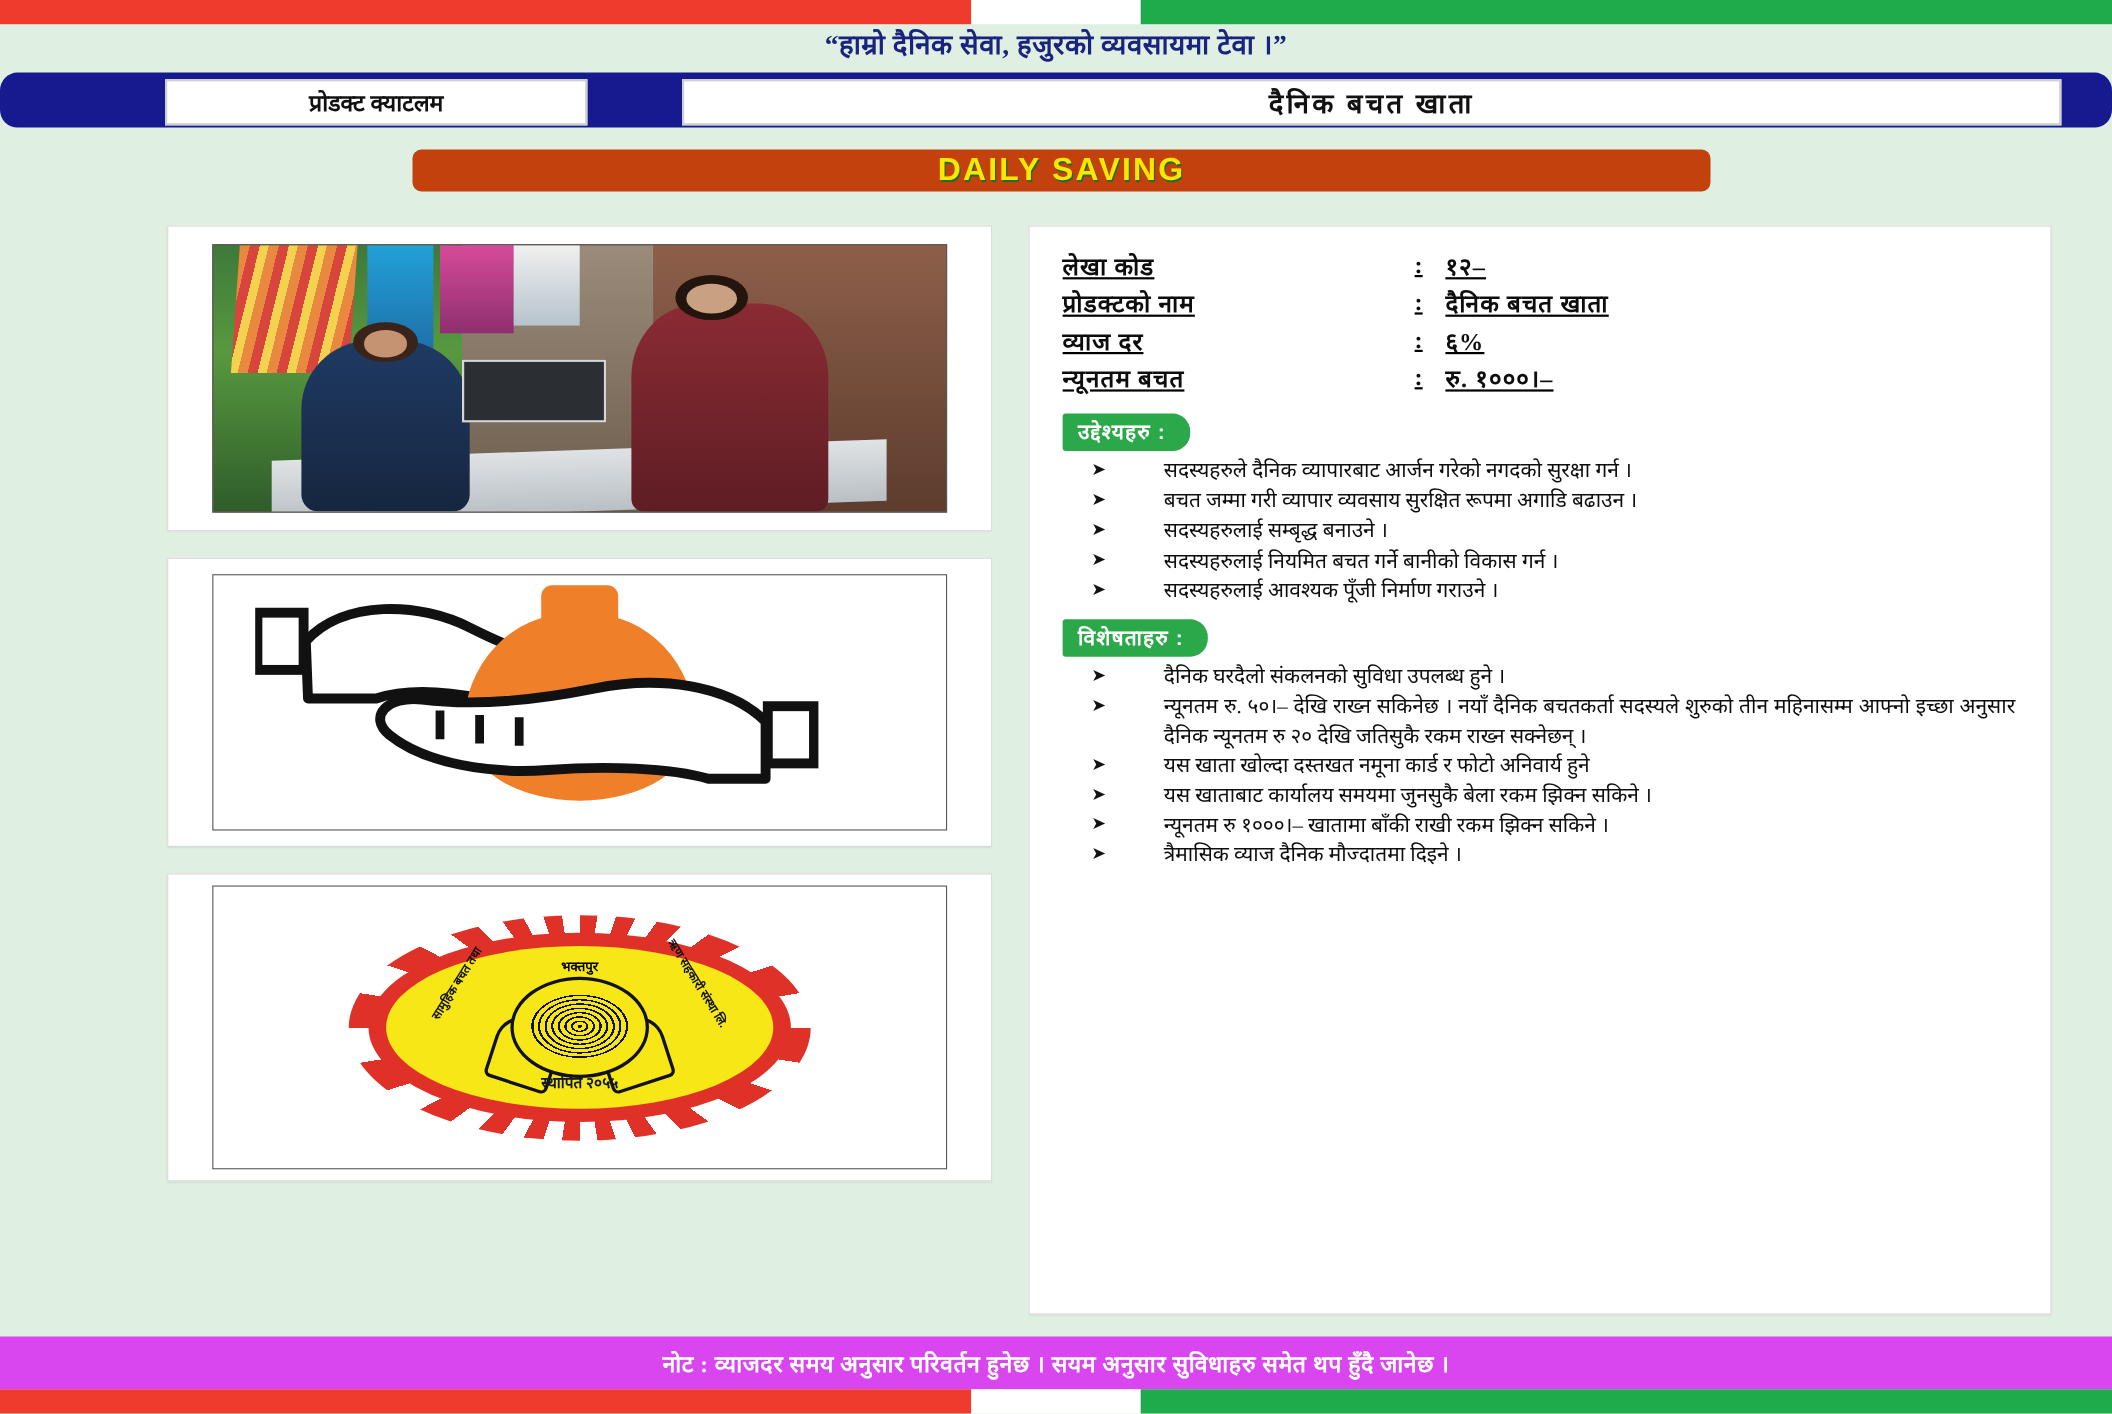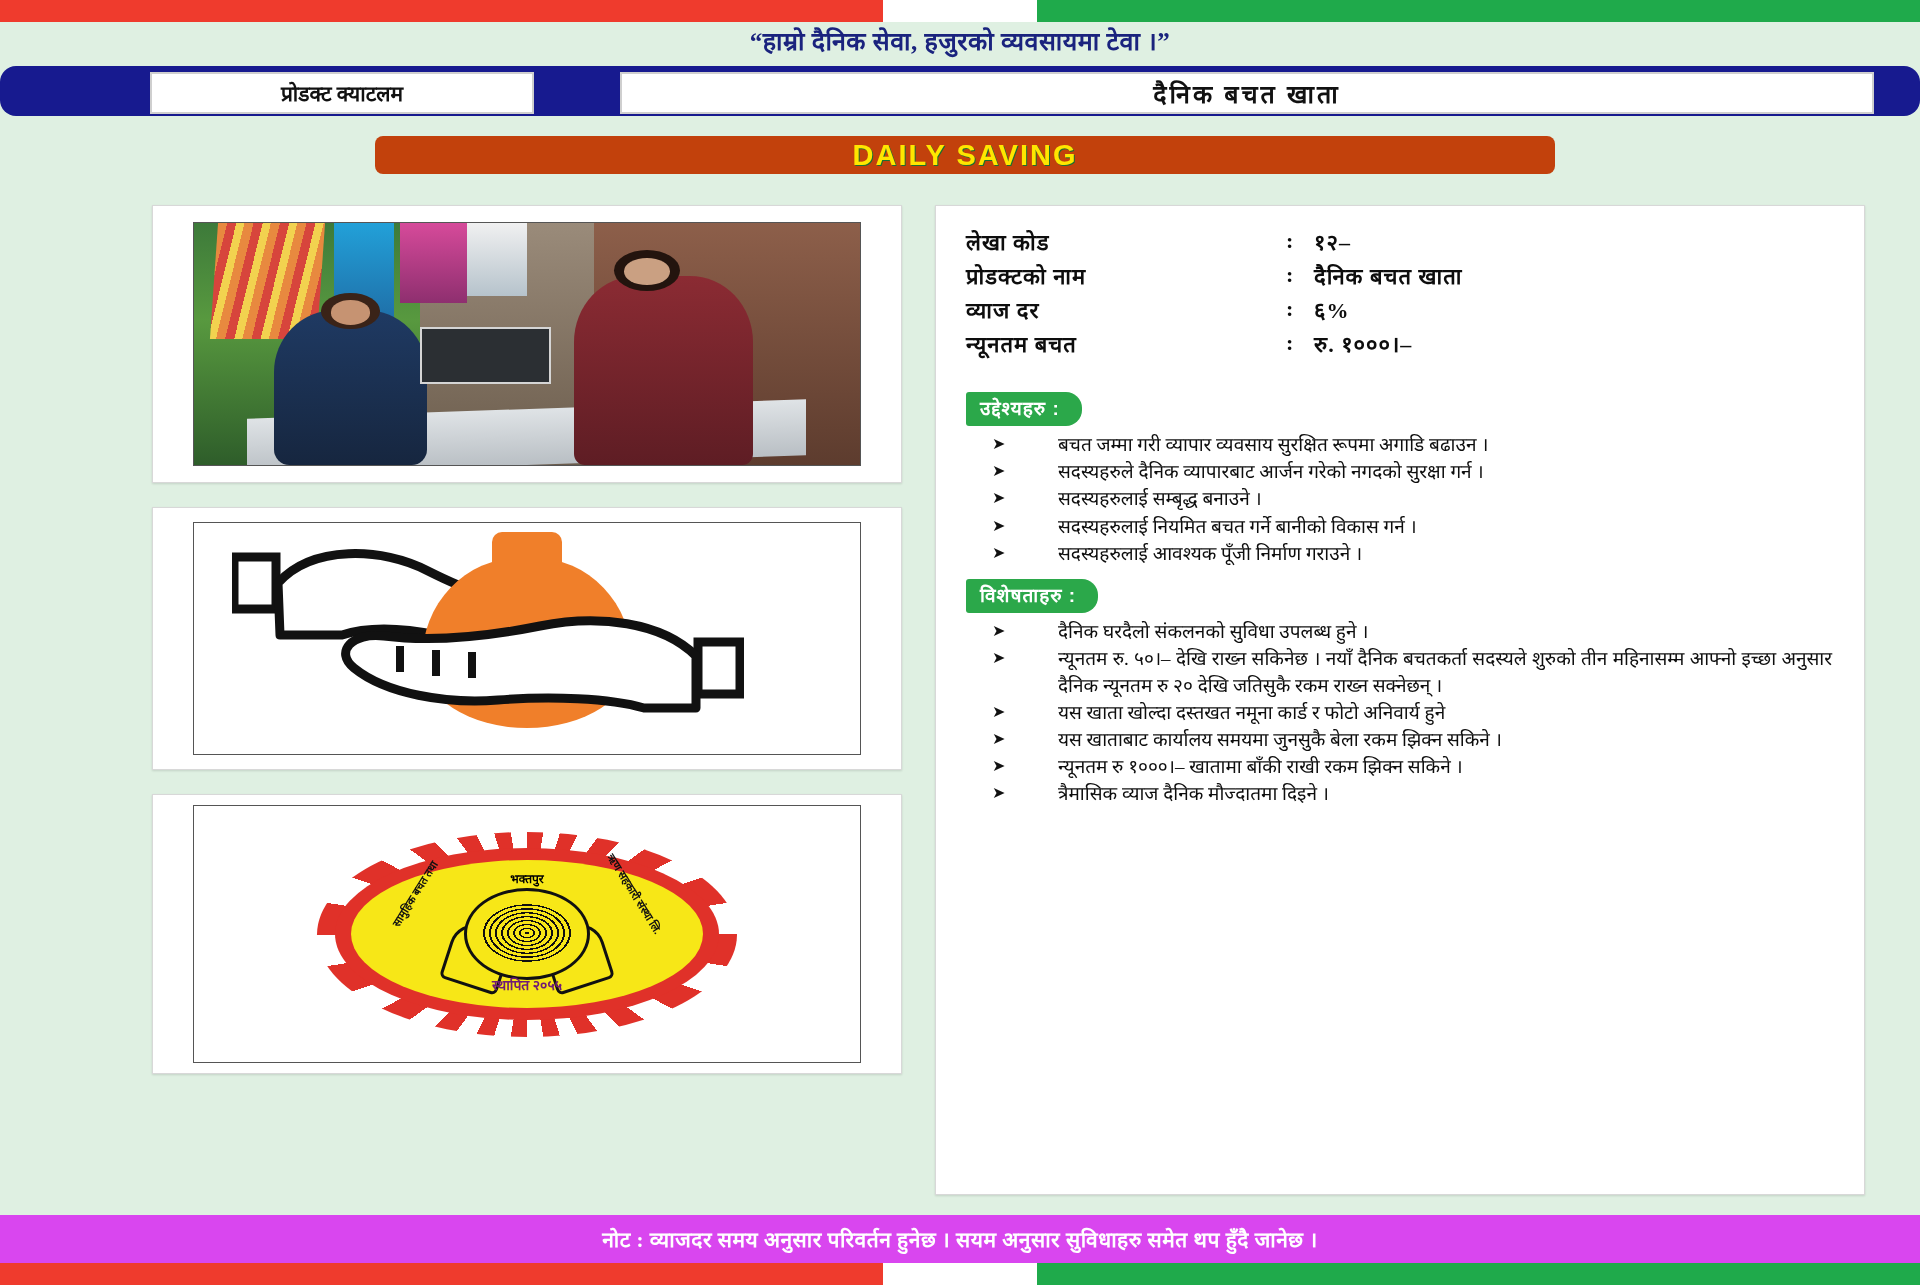--- a/index.html
+++ b/index.html
@@ -292,21 +292,21 @@
     border-radius:50%;
     background: repeating-radial-gradient(#111 0 2px, #f7e717 2px 6px);
   }
   .logo-text-top {
     position: absolute; top: 10px; left: 0; width: 100%;
     text-align: center; font-size: 12px; font-weight: bold; color: #000000;
     font-family: "Liberation Serif", serif;
   }
   .logo-text-bot {
     position: absolute; bottom: 14px; left: 0; width: 100%;
-    text-align: center; font-size: 14px; font-weight: bold; color: #701a75;
+    text-align: center; font-size: 14px; font-weight: bold; color: #0f172a;
     font-family: "Liberation Serif", serif;
   }
   .logo-arc-left, .logo-arc-right {
     position: absolute; top: 26px; font-size: 11px; font-weight: bold; color:#111;
     font-family: "Liberation Serif", serif;
   }
   .logo-arc-left { left: 26px; transform: rotate(-58deg); }
   .logo-arc-right { right: 22px; transform: rotate(58deg); }
   .logo-hand-l, .logo-hand-r {
     position: absolute; bottom: 20px; width: 54px; height: 56px;
@@ -325,21 +325,21 @@
     height: 990px;
     background: #ffffff;
     border: 1px solid #d8d8d8;
     box-shadow: 0 1px 2px rgba(0,0,0,0.12);
     box-sizing: border-box;
     padding: 18px 26px 10px 30px;
     overflow: hidden;
   }
   .np { font-family: "Liberation Serif", serif; color: #101010; }
 
-  .spec-table { width: 100%; border-collapse: collapse; margin-bottom: 22px; }
+  .spec-table { width: 100%; border-collapse: collapse; margin-bottom: 6px; text-decoration: underline; }
   .spec-table td {
     font-size: 22px;
     font-weight: bold;
     padding: 2px 0;
     white-space: nowrap;
     font-family: "Liberation Serif", serif;
     color: #0d0d0d;
   }
   .spec-label { width: 320px; letter-spacing: 1px; }
   .spec-colon { width: 28px; }
@@ -510,22 +510,22 @@
         <tr>
           <td class="spec-label np">न्यूनतम बचत</td>
           <td class="spec-colon np">:</td>
           <td class="spec-value np">रु. १०००।–</td>
         </tr>
       </tbody>
     </table>
 
     <div class="section-pill">उद्देश्यहरु :</div>
     <ul class="bullets">
+      <li>सदस्यहरुले दैनिक व्यापारबाट आर्जन गरेको नगदको सुरक्षा गर्न ।</li>
       <li>बचत जम्मा गरी व्यापार व्यवसाय सुरक्षित रूपमा अगाडि बढाउन ।</li>
-      <li>सदस्यहरुले दैनिक व्यापारबाट आर्जन गरेको नगदको सुरक्षा गर्न ।</li>
       <li>सदस्यहरुलाई सम्बृद्ध बनाउने ।</li>
       <li>सदस्यहरुलाई नियमित बचत गर्ने बानीको विकास गर्न ।</li>
       <li>सदस्यहरुलाई आवश्यक पूँजी निर्माण गराउने ।</li>
     </ul>
 
     <div class="section-pill">विशेषताहरु  :</div>
     <ul class="bullets">
       <li>दैनिक घरदैलो संकलनको सुविधा उपलब्ध हुने ।</li>
       <li>न्यूनतम रु. ५०।– देखि राख्न सकिनेछ । नयाँ दैनिक बचतकर्ता सदस्यले शुरुको तीन महिनासम्म आफ्नो इच्छा अनुसार दैनिक न्यूनतम रु २० देखि जतिसुकै रकम राख्न सक्नेछन् ।</li>
       <li>यस खाता खोल्दा दस्तखत नमूना कार्ड र फोटो अनिवार्य हुने</li>

